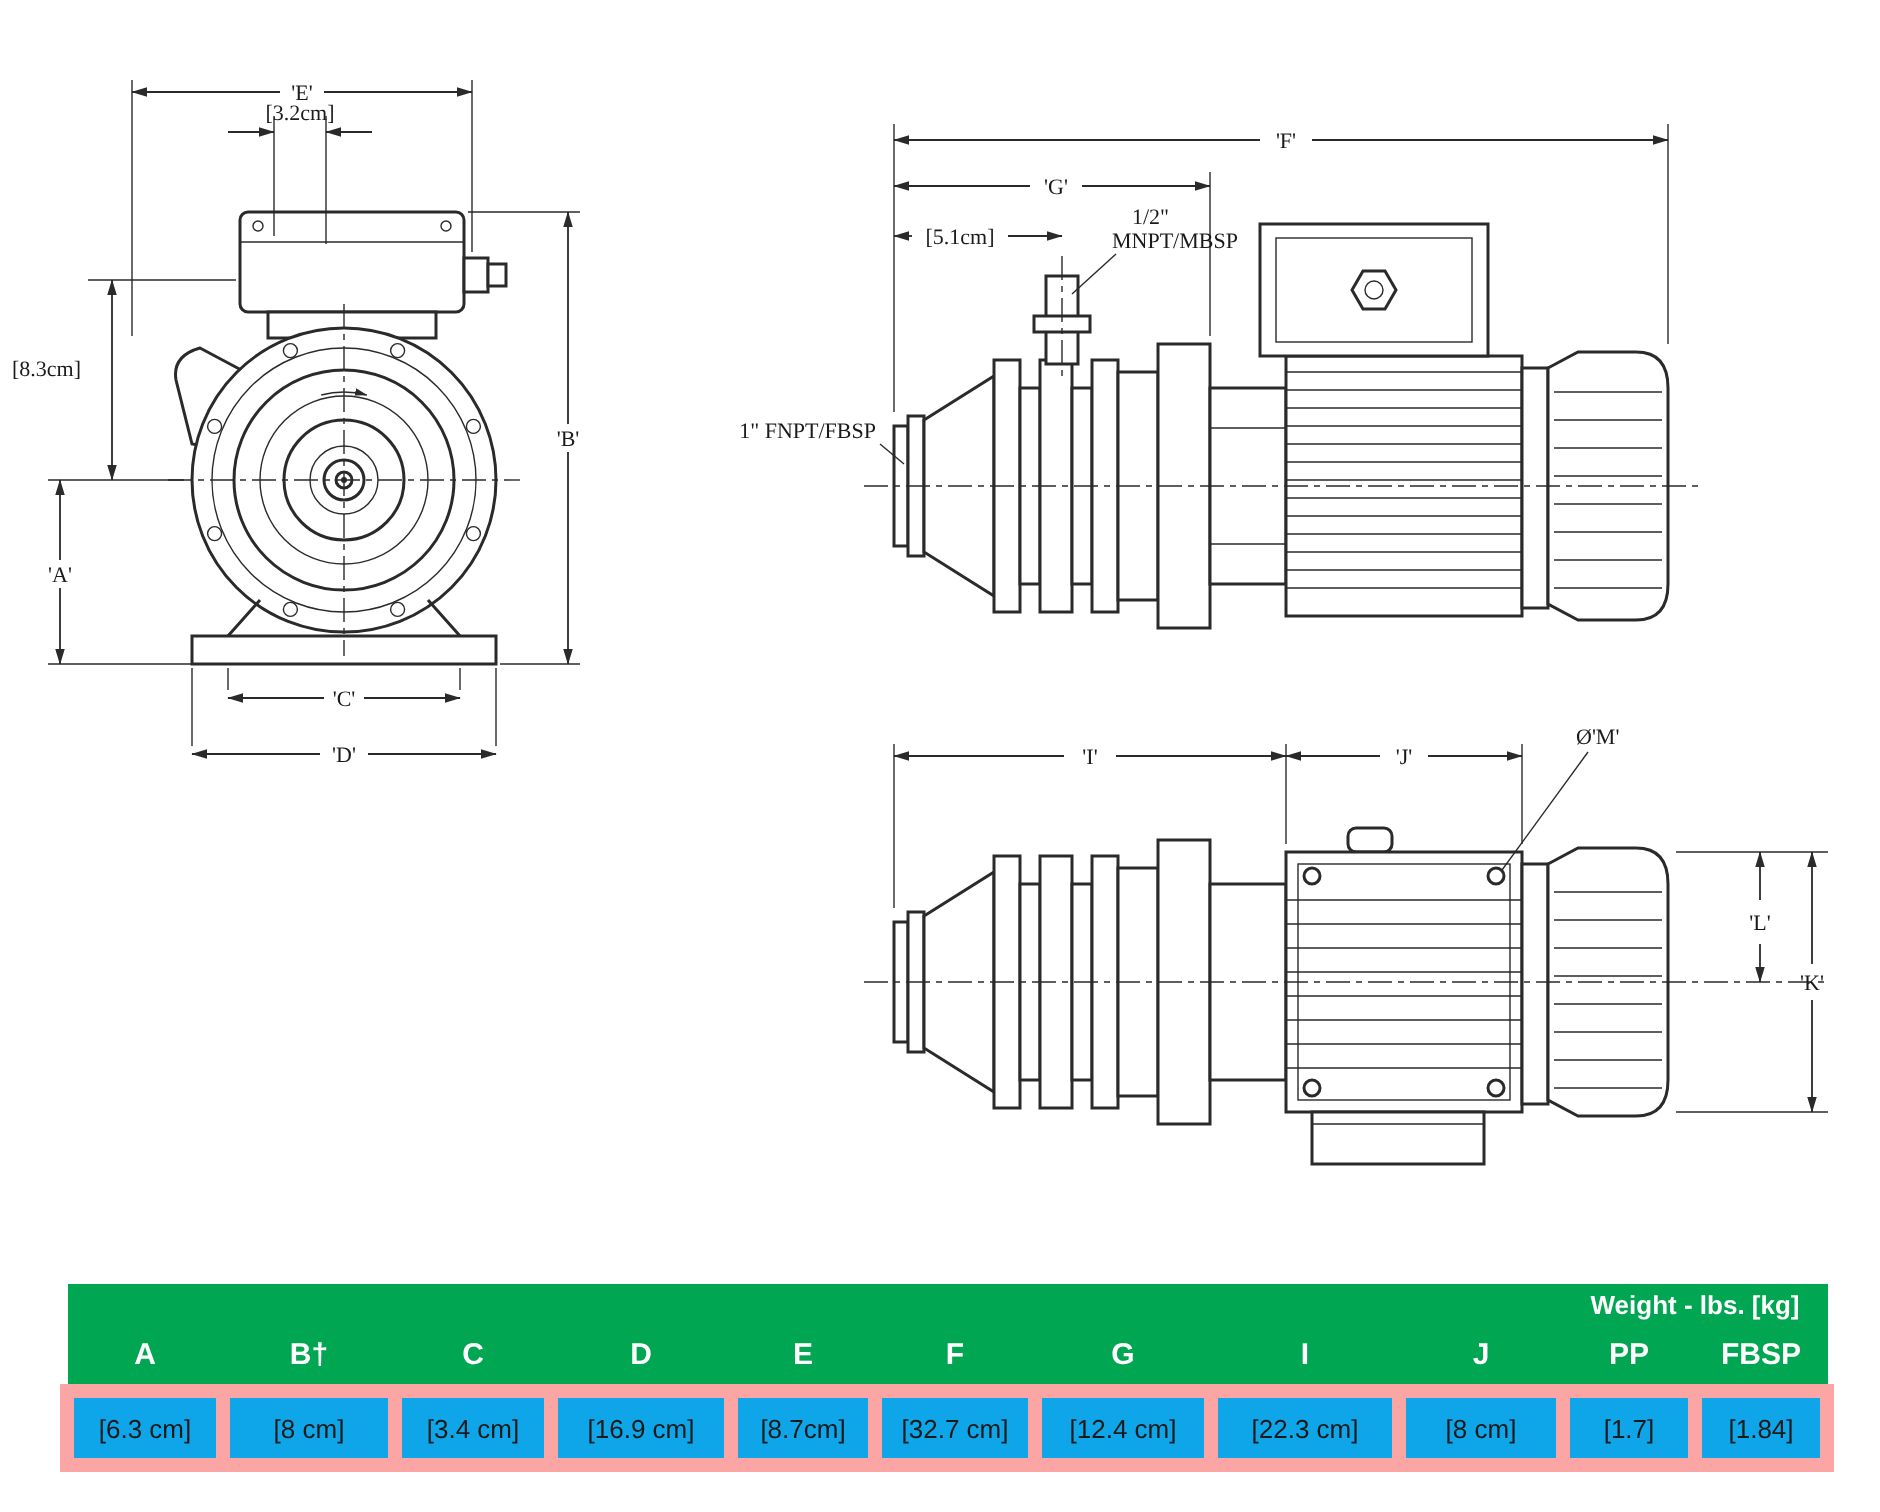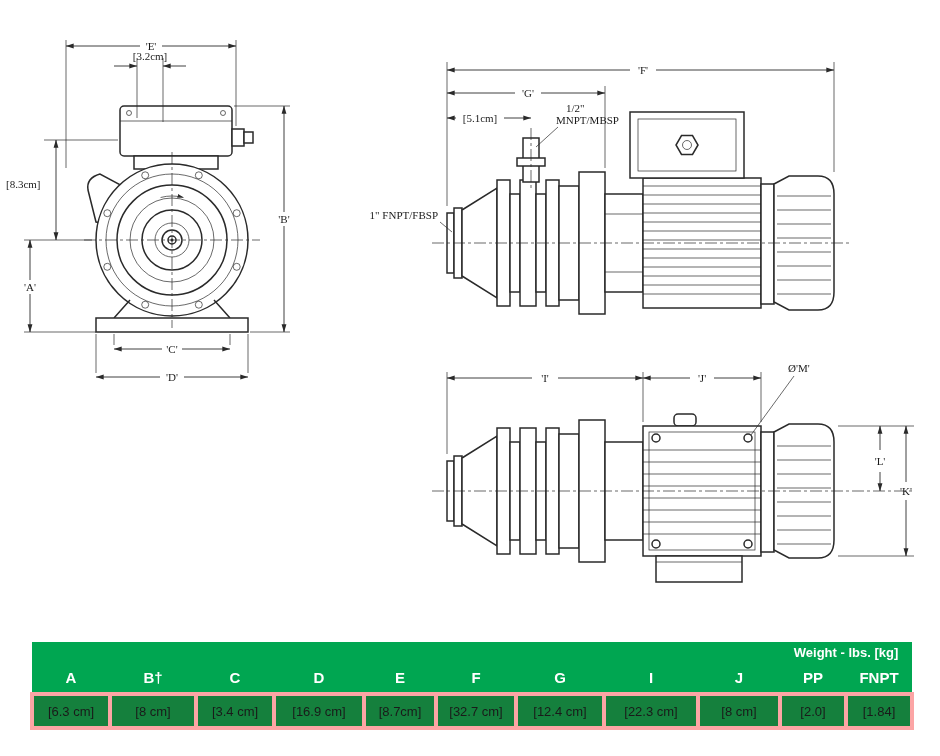--- a/index.html
+++ b/index.html
@@ -12,21 +12,21 @@
   .dm {fill:none;stroke:#2a2a2a;stroke-width:0.9;}
   .cl {fill:none;stroke:#2a2a2a;stroke-width:0.7;stroke-dasharray:12 3 3 3;}
   text.lbl{font-family:"Liberation Serif",serif;font-size:11px;fill:#1a1a1a;}
   .mid{text-anchor:middle;} .enda{text-anchor:end;}
   .dim-table{position:absolute;left:30px;top:642px;width:880px;
              border-collapse:collapse;table-layout:fixed;}
   .dim-table th,.dim-table td{text-align:center;padding:0;}
   .weight-row th{background:#00A651;height:20px;}
   .weight-row .weight-label{color:#fff;font-weight:bold;font-size:13px;}
   .header-row th{background:#00A651;color:#fff;font-weight:bold;font-size:15px;height:30px;}
-  .value-row td{background:#15803d;border:4px solid #fca5a5;font-size:13px;height:30px;color:#1a1a1a;margin-top:21px;}
+  .value-row td{background:#0ea5e9;border:7px solid #fca5a5;font-size:13px;height:30px;color:#1a1a1a;margin-top:21px;}
 </style>
 </head>
 <body>
 
 <svg width="940" height="635" viewBox="0 0 940 635">
   <defs>
     <marker id="arr" viewBox="0 0 10 10" refX="9.5" refY="5" markerWidth="9" markerHeight="9" orient="auto-start-reverse">
       <path d="M 0,2 L 10,5 L 0,8 Z" fill="#2a2a2a"></path>
     </marker>
   </defs>
@@ -251,31 +251,31 @@
       <th>A</th>
       <th>B†</th>
       <th>C</th>
       <th>D</th>
       <th>E</th>
       <th>F</th>
       <th>G</th>
       <th>I</th>
       <th>J</th>
       <th>PP</th>
-      <th>FNPT</th>
+      <th>FBSP</th>
     </tr>
   </thead>
   <tbody>
     <tr class="value-row">
       <td>[6.3 cm]</td>
       <td>[8 cm]</td>
       <td>[3.4 cm]</td>
       <td>[16.9 cm]</td>
       <td>[8.7cm]</td>
       <td>[32.7 cm]</td>
       <td>[12.4 cm]</td>
       <td>[22.3 cm]</td>
       <td>[8 cm]</td>
-      <td>[2.0]</td>
+      <td>[1.7]</td>
       <td>[1.84]</td>
     </tr>
   </tbody>
 </table>
 
 </body></html>

